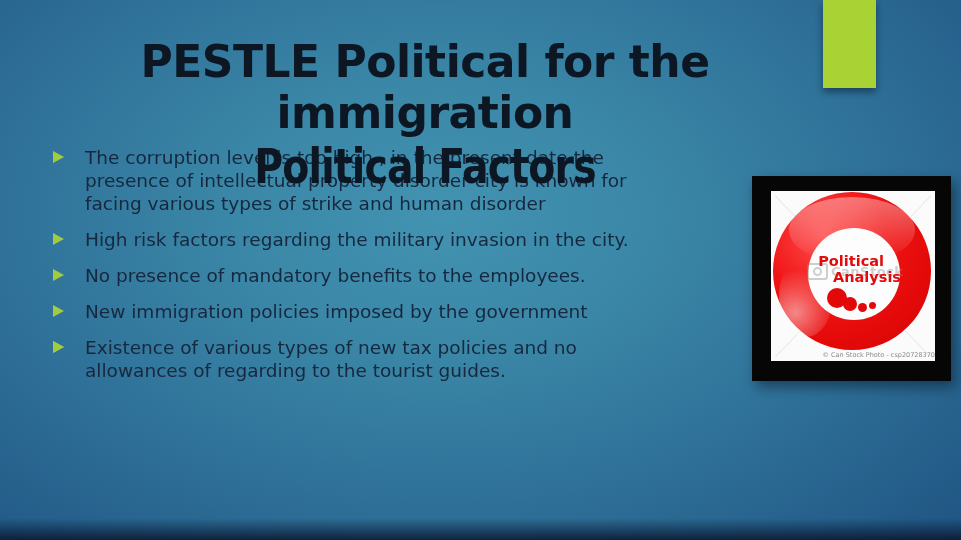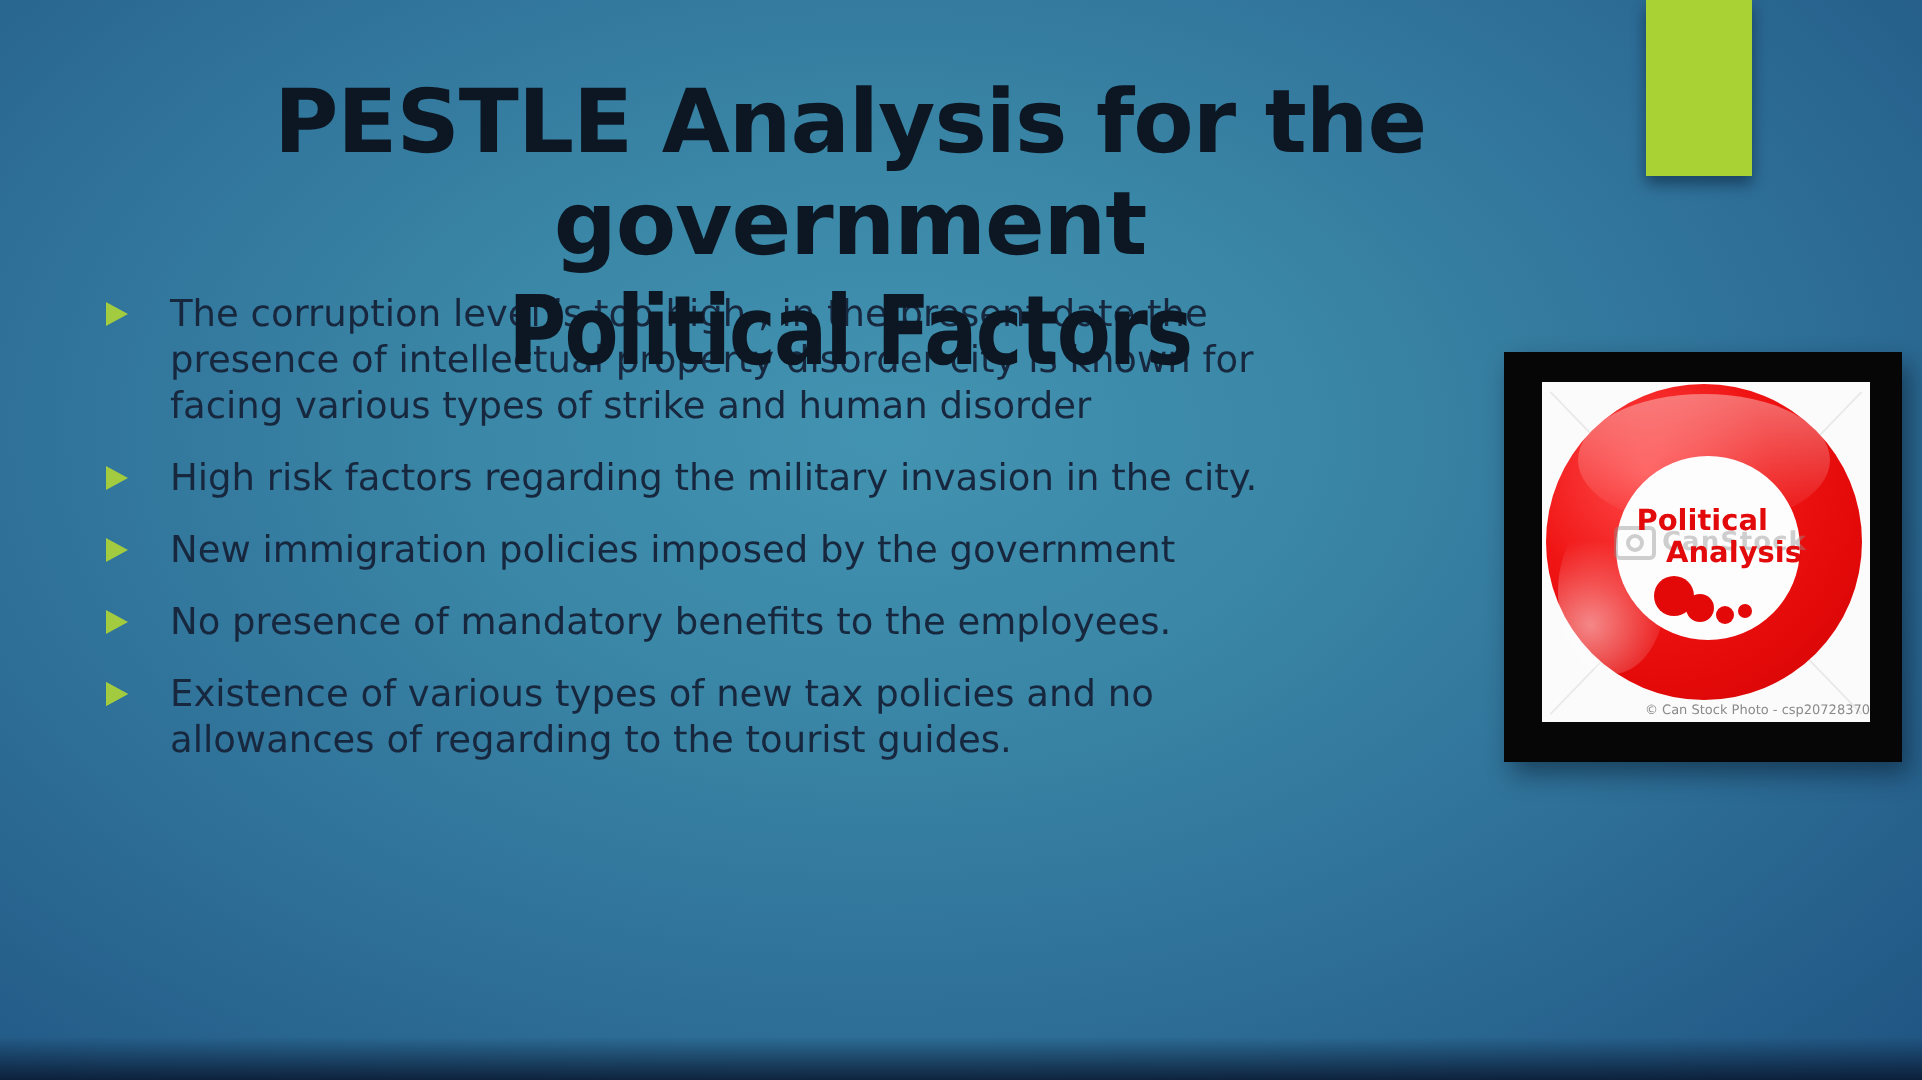--- a/index.html
+++ b/index.html
@@ -118,41 +118,41 @@
   }
 </style>
 </head>
 <body>
 
 <div class="slide">
 
   <div class="accent-bar"></div>
 
   <div class="title-block">
-    <div class="title-line">PESTLE Analysis for the</div>
-    <div class="title-line">government</div>
+    <div class="title-line">PESTLE Political for the</div>
+    <div class="title-line">immigration</div>
     <div class="subtitle-line">Political Factors</div>
   </div>
 
   <ul class="bullets">
     <li>
       <span class="bullet-arrow"></span>
       <span>The corruption level is too high , in the present  date the presence of intellectual property disorder city is known for facing various types of strike and human disorder</span>
     </li>
     <li>
       <span class="bullet-arrow"></span>
       <span>High risk factors regarding the military invasion in the city.</span>
     </li>
     <li>
       <span class="bullet-arrow"></span>
-      <span>New immigration policies imposed by the government</span>
+      <span>No presence of mandatory benefits to the employees.</span>
     </li>
     <li>
       <span class="bullet-arrow"></span>
-      <span>No presence of mandatory benefits to the employees.</span>
+      <span>New immigration policies imposed by the government</span>
     </li>
     <li>
       <span class="bullet-arrow"></span>
     </li>
     <li>
       <span class="bullet-arrow"></span>
       <span>Existence of various types of new tax policies and no allowances of regarding to the tourist guides.</span>
     </li>
   </ul>
 

